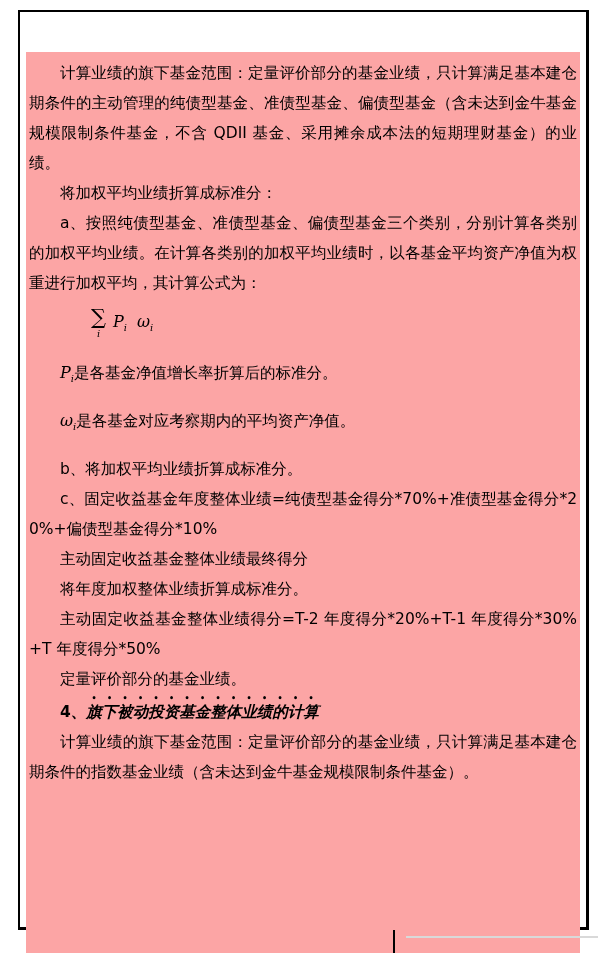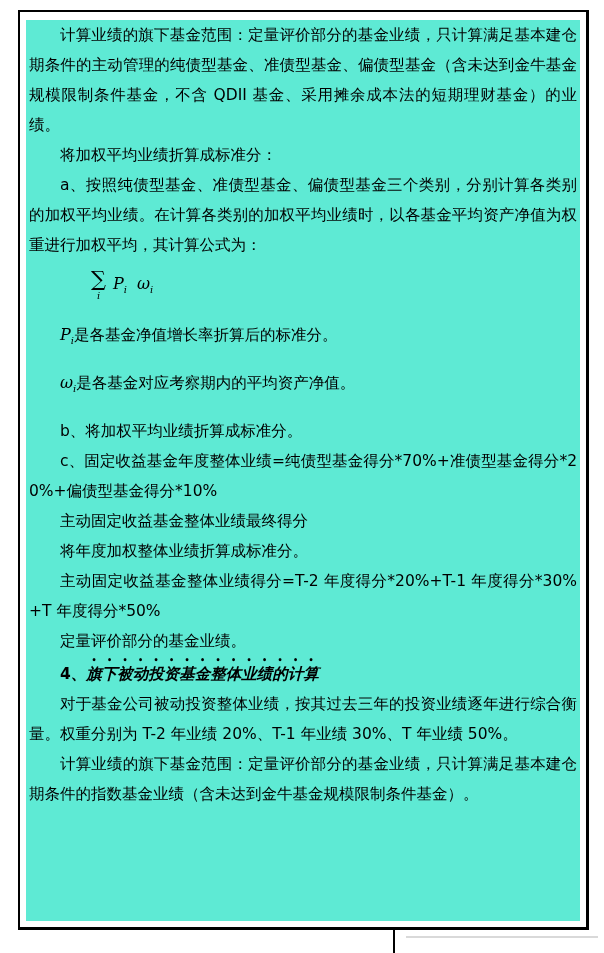--- a/index.html
+++ b/index.html
@@ -22,25 +22,26 @@
     width: 571px;
     height: 920px;
     box-sizing: border-box;
     border: 2px solid #000000;
     border-right-width: 3px;
     border-bottom-width: 3px;
     background: #ffffff;
     padding: 8px 6px 6px 6px;
   }
   .doc-content {
-    background: #5eead4;
+    background: #fca5a5;
     height: 100%;
     box-sizing: border-box;
-    padding: 0 3px 0 3px;
+    padding: 6px 3px 0 3px;
     overflow: hidden;
+    margin-top: 32px;
   }
   .para {
     margin: 0;
     font-size: 15.5px;
     line-height: 30px;
     text-align: justify;
     text-indent: 2em;
     color: #000000;
     word-break: break-all;
   }
@@ -149,21 +150,20 @@
     <p class="para">将年度加权整体业绩折算成标准分。</p>
 
     <p class="para">主动固定收益基金整体业绩得分=T-2 年度得分*20%+T-1 年度得分*30%+T 年度得分*50%</p>
 
     <p class="para">定量评价部分的基金业绩。</p>
 
     <p class="para heading">
       <span>4、</span><span class="emph">旗下被动投资基金整体业绩的计算</span>
     </p>
 
-    <p class="para">对于基金公司被动投资整体业绩，按其过去三年的投资业绩逐年进行综合衡量。权重分别为 T-2 年业绩 20%、T-1 年业绩 30%、T 年业绩 50%。</p>
 
     <p class="para">计算业绩的旗下基金范围：定量评价部分的基金业绩，只计算满足基本建仓期条件的指数基金业绩（含未达到金牛基金规模限制条件基金）。</p>
 
   </div>
 </div>
 
 <div class="fragment-corner-line"></div>
 <div class="fragment-top-line"></div>
 
 </body></html>

